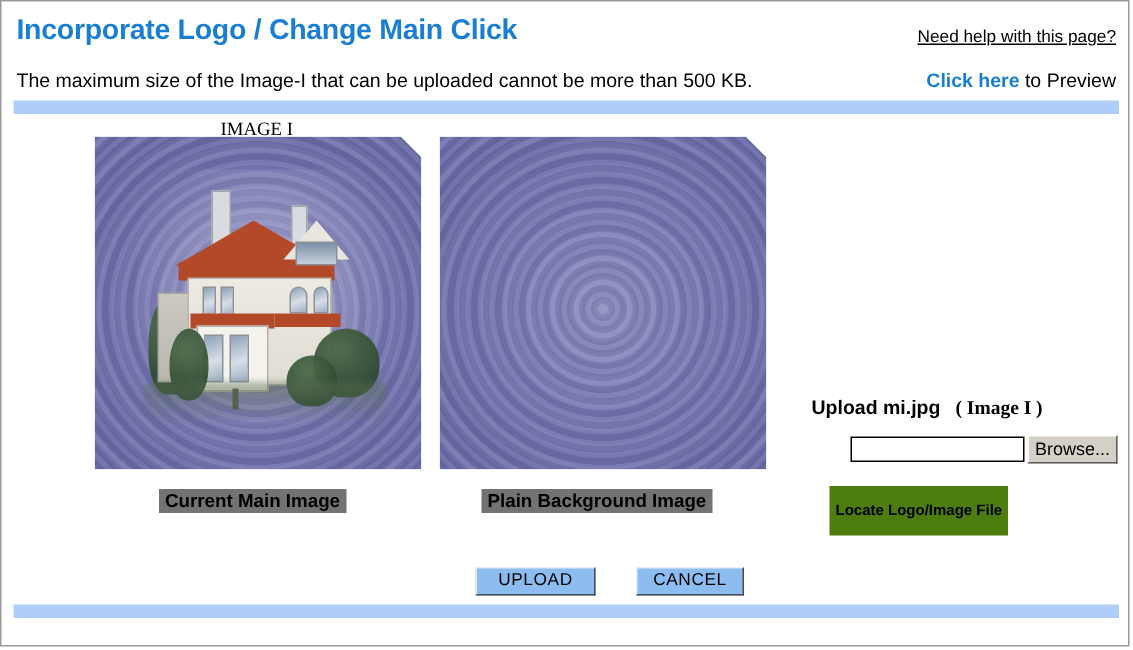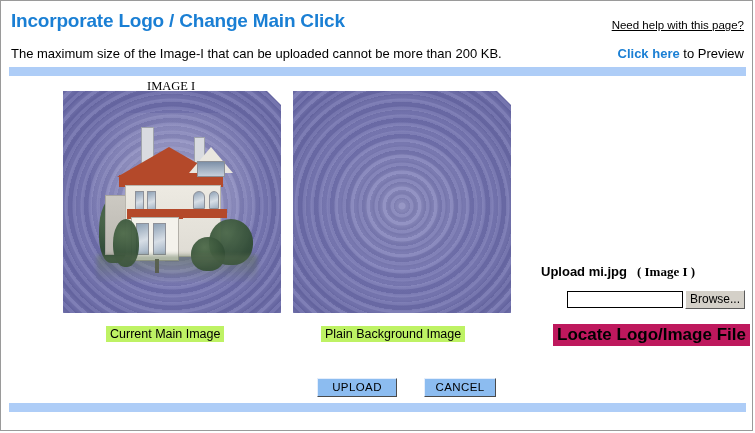--- a/index.html
+++ b/index.html
@@ -259,23 +259,23 @@
     position: absolute;
     left: 92px; top: 168px;
     width: 4px; height: 14px;
     background: #5a5a52;
   }
 
   
   .caption {
     position: absolute;
     font-size: 12.5px;
-    font-weight: normal;
-    color: #000000;
-    background: #bef264;
+    font-weight: bold;
+    color: #000000;
+    background: #737373;
     padding: 1px 4px;
     white-space: nowrap;
   }
   #caption-main  { left: 105px; top: 325px; }
   #caption-plain { left: 320px; top: 325px; text-align: right; }
 
   
   .upload-heading {
     position: absolute;
     left: 540px;
@@ -320,25 +320,25 @@
     font-size: 12px;
     color: #000000;
     line-height: 17px;
     text-align: center;
     cursor: pointer;
   }
   .locate-label {
     position: absolute;
     left: 552px;
     top: 323px;
-    font-size: 17px;
-    font-weight: bold;
-    color: #000000;
-    background: #be185d;
-    padding: 1px 4px;
+    font-size: 10px;
+    font-weight: bold;
+    color: #000000;
+    background: #4d7c0f;
+    padding: 11px 4px;
     white-space: nowrap;
   }
 
   
   .action-button {
     position: absolute;
     top: 377px;
     height: 19px;
     background: #8cbcf0;
     border-top: 1px solid #e4eefc;
@@ -360,21 +360,21 @@
 </style>
 </head>
 <body>
 
 <div id="page">
 
   <div class="page-title">Incorporate Logo / Change Main Click</div>
 
   <div class="help-link">Need help with this page?</div>
 
-  <div class="subtitle">The maximum size of the Image-I that can be uploaded cannot be more than 200 KB.</div>
+  <div class="subtitle">The maximum size of the Image-I that can be uploaded cannot be more than 500 KB.</div>
 
   <div class="preview-line"><span class="click-here">Click here</span><span> to Preview</span></div>
 
   <div class="divider top"></div>
 
   <div class="img-label">IMAGE I</div>
 
   <div class="thumb" id="thumb-main">
     <div class="ripple soft"></div>
     <div class="ripple"></div>

